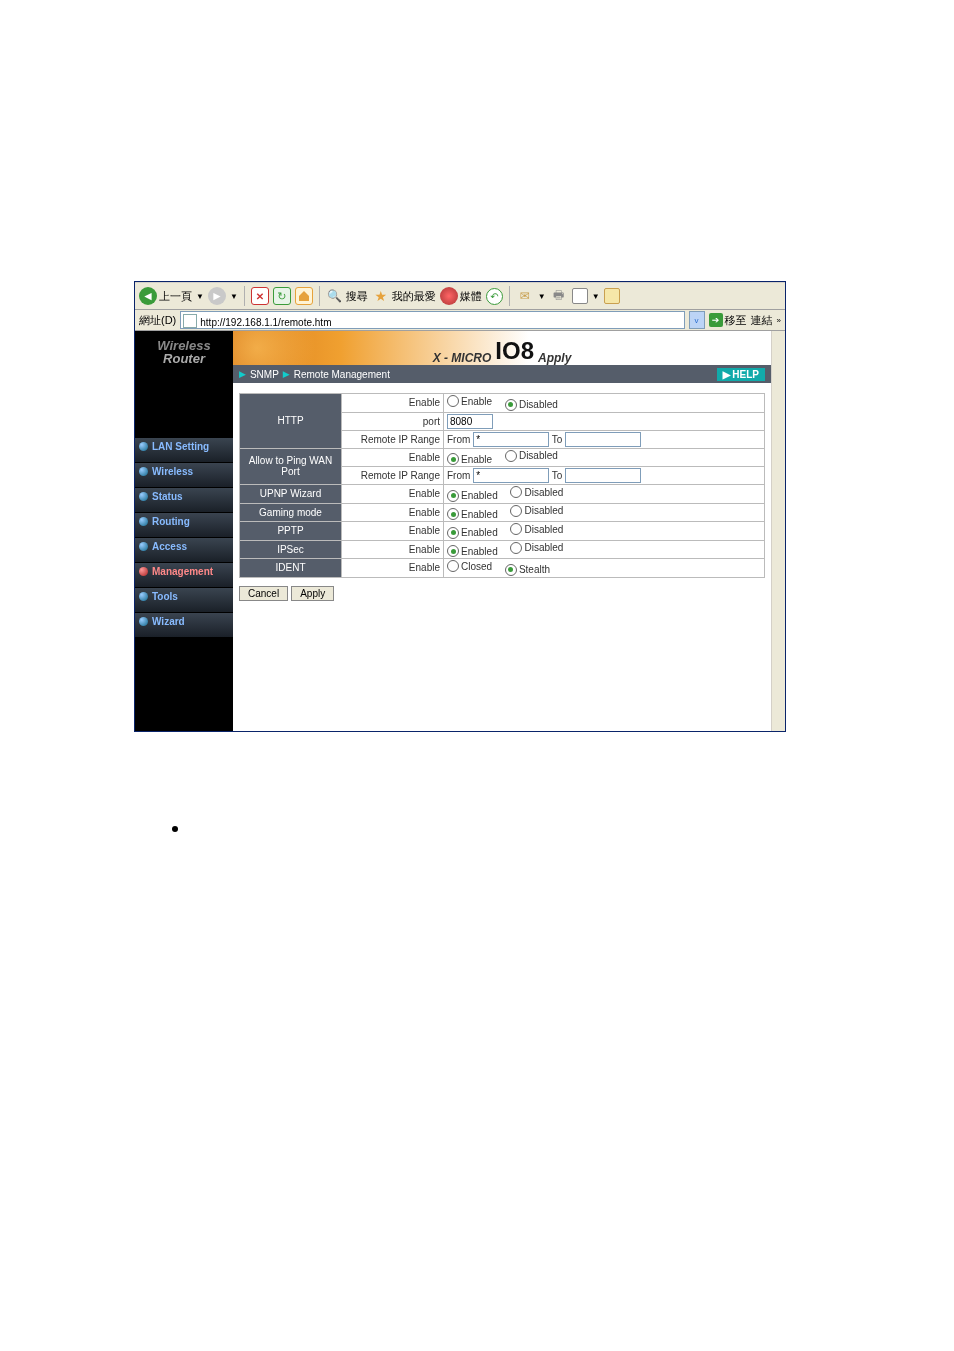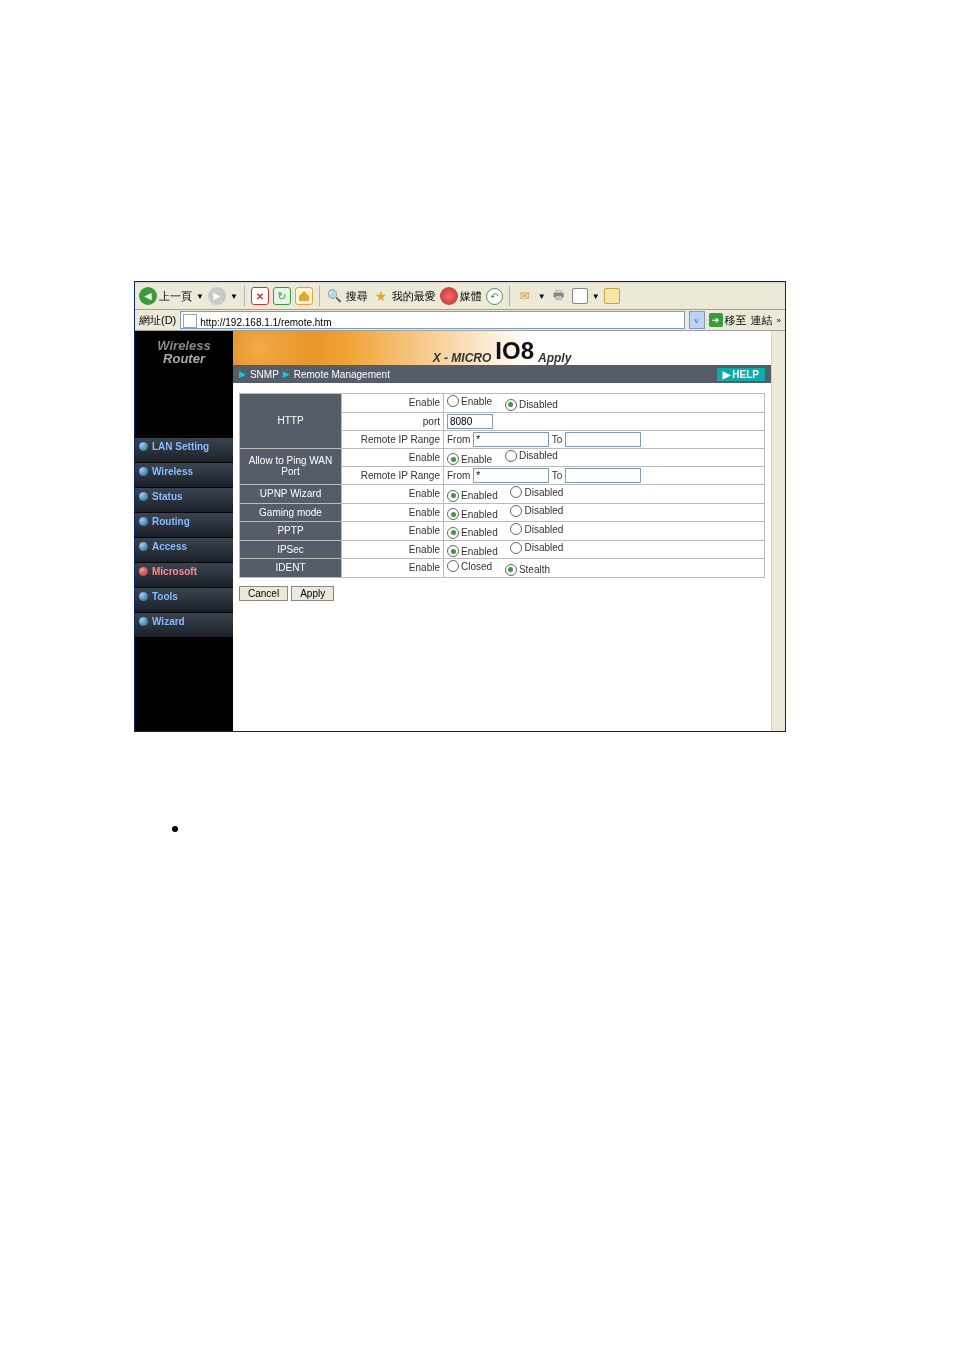--- a/index.html
+++ b/index.html
@@ -171,21 +171,21 @@
         <div class="navitem">
             <span class="dot"></span>
             <span class="lbl">Routing</span>
           </div>
         <div class="navitem">
             <span class="dot"></span>
             <span class="lbl">Access</span>
           </div>
         <div class="navitem active">
             <span class="dot"></span>
-            <span class="lbl">Microsoft</span>
+            <span class="lbl">Management</span>
           </div>
         <div class="navitem">
             <span class="dot"></span>
             <span class="lbl">Tools</span>
           </div>
         <div class="navitem">
             <span class="dot"></span>
             <span class="lbl">Wizard</span>
           </div>
       </div>

